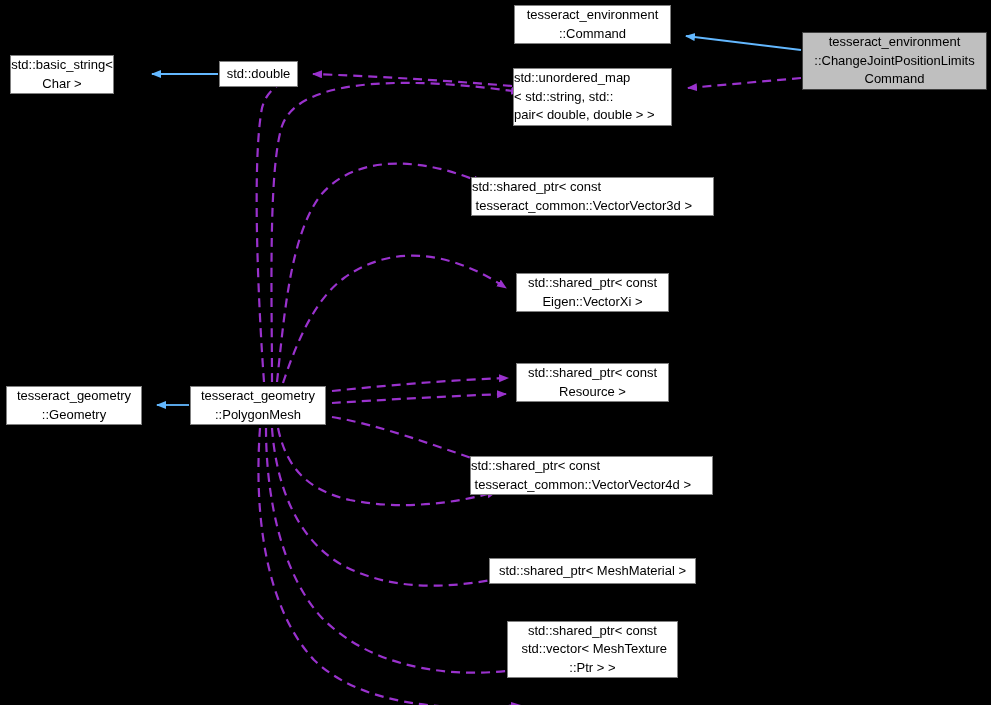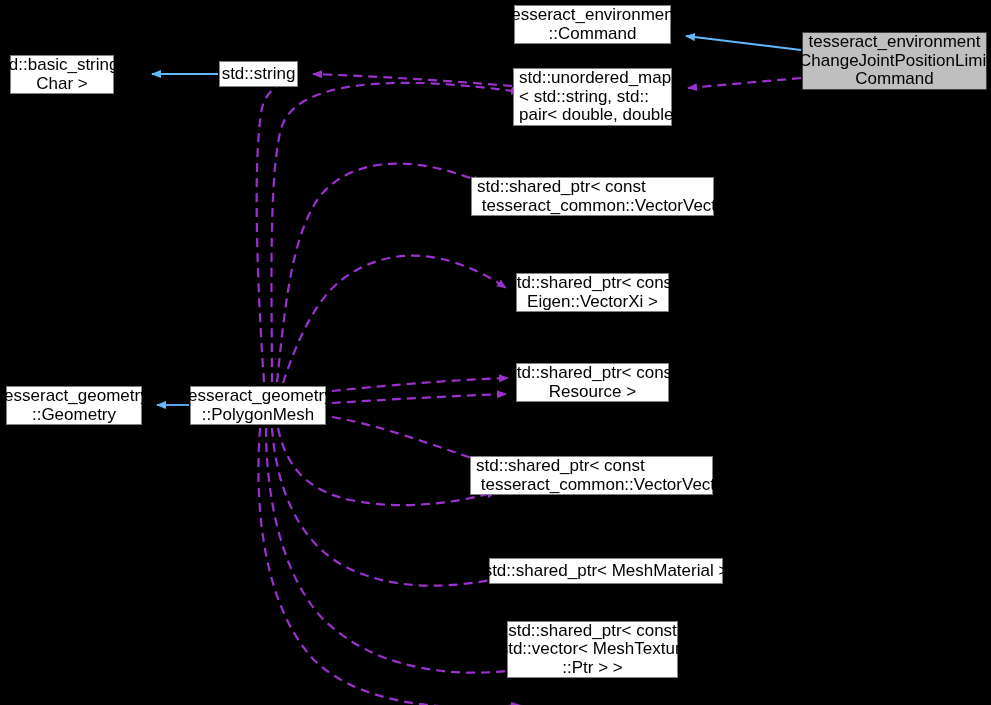--- a/index.html
+++ b/index.html
@@ -23,37 +23,36 @@
     width: 991px;
     height: 705px;
     pointer-events: none;
   }
   .node {
     position: absolute;
     box-sizing: border-box;
     border: 1px solid #808080;
     background: #ffffff;
     color: #000000;
-    font-size: 17px;
+    font-size: 13px;
     line-height: 18.6px;
     display: flex;
     align-items: center;
     justify-content: center;
     text-align: center;
     white-space: pre;
     z-index: 5;
   }
   .node.current {
     background: #bfbfbf;
     border-color: #404040;
   }
   .node.leftalign {
     justify-content: flex-start;
     text-align: left;
-    padding-left: 5px;
   }
   .node .label {
     display: block;
   }
 </style>
 </head>
 <body>
 
 <div id="diagram">
 
@@ -82,40 +81,40 @@
         <path d="M 278,428 C 286,466 306,490 350,500 C 400,510 452,504 496,492" fill="none" stroke="#9a32cd" stroke-width="2.2" stroke-dasharray="9,6" marker-end="url(#arrow-usage)"></path>
         <path d="M 272,428 C 276,484 296,540 344,566 C 394,592 452,588 502,578" fill="none" stroke="#9a32cd" stroke-width="2.2" stroke-dasharray="9,6" marker-end="url(#arrow-usage)"></path>
         <path d="M 266,428 C 266,494 280,572 322,618 C 374,670 452,678 516,670" fill="none" stroke="#9a32cd" stroke-width="2.2" stroke-dasharray="9,6" marker-end="url(#arrow-usage)"></path>
         <path d="M 260,428 C 254,510 264,606 314,660 C 360,704 440,712 520,705" fill="none" stroke="#9a32cd" stroke-width="2.2" stroke-dasharray="9,6" marker-end="url(#arrow-usage)"></path>
       </g>
   </svg>
 
   <div id="node-layer">
       <div class="node" style="left: 10px; top: 55px; width: 104px; height: 39px;"><span class="label">std::basic_string&lt;
 Char &gt;</span></div>
-      <div class="node" style="left: 219px; top: 61px; width: 79px; height: 26px;"><span class="label">std::string</span></div>
+      <div class="node" style="left: 219px; top: 61px; width: 79px; height: 26px;"><span class="label">std::double</span></div>
       <div class="node" style="left: 514px; top: 5px; width: 157px; height: 39px;"><span class="label">tesseract_environment
 ::Command</span></div>
       <div class="node current" style="left: 802px; top: 32px; width: 185px; height: 58px;"><span class="label">tesseract_environment
 ::ChangeJointPositionLimits
 Command</span></div>
       <div class="node leftalign" style="left: 513px; top: 68px; width: 159px; height: 58px;"><span class="label">std::unordered_map
 &lt; std::string, std::
 pair&lt; double, double &gt; &gt;</span></div>
       <div class="node leftalign" style="left: 471px; top: 177px; width: 243px; height: 39px;"><span class="label">std::shared_ptr&lt; const
  tesseract_common::VectorVector3d &gt;</span></div>
       <div class="node" style="left: 516px; top: 273px; width: 153px; height: 39px;"><span class="label">std::shared_ptr&lt; const
 Eigen::VectorXi &gt;</span></div>
       <div class="node" style="left: 516px; top: 363px; width: 153px; height: 39px;"><span class="label">std::shared_ptr&lt; const
 Resource &gt;</span></div>
       <div class="node" style="left: 6px; top: 386px; width: 136px; height: 39px;"><span class="label">tesseract_geometry
 ::Geometry</span></div>
       <div class="node" style="left: 190px; top: 386px; width: 136px; height: 39px;"><span class="label">tesseract_geometry
 ::PolygonMesh</span></div>
       <div class="node leftalign" style="left: 470px; top: 456px; width: 243px; height: 39px;"><span class="label">std::shared_ptr&lt; const
  tesseract_common::VectorVector4d &gt;</span></div>
-      <div class="node" style="left: 489px; top: 558px; width: 234px; height: 26px;"><span class="label">std::shared_ptr&lt; MeshMaterial &gt;</span></div>
+      <div class="node" style="left: 489px; top: 558px; width: 207px; height: 26px;"><span class="label">std::shared_ptr&lt; MeshMaterial &gt;</span></div>
       <div class="node" style="left: 507px; top: 621px; width: 171px; height: 57px;"><span class="label">std::shared_ptr&lt; const
  std::vector&lt; MeshTexture
 ::Ptr &gt; &gt;</span></div>
     </div>
 
 </div>
 
 </body></html>

